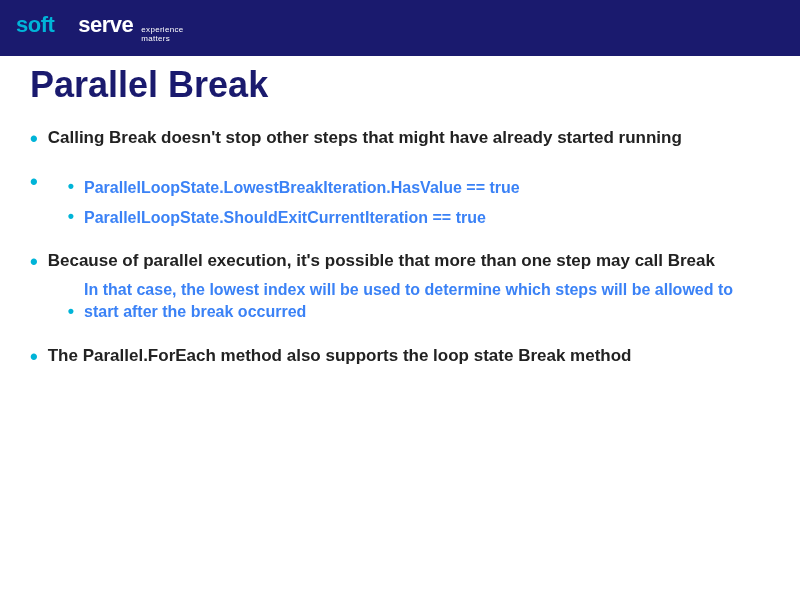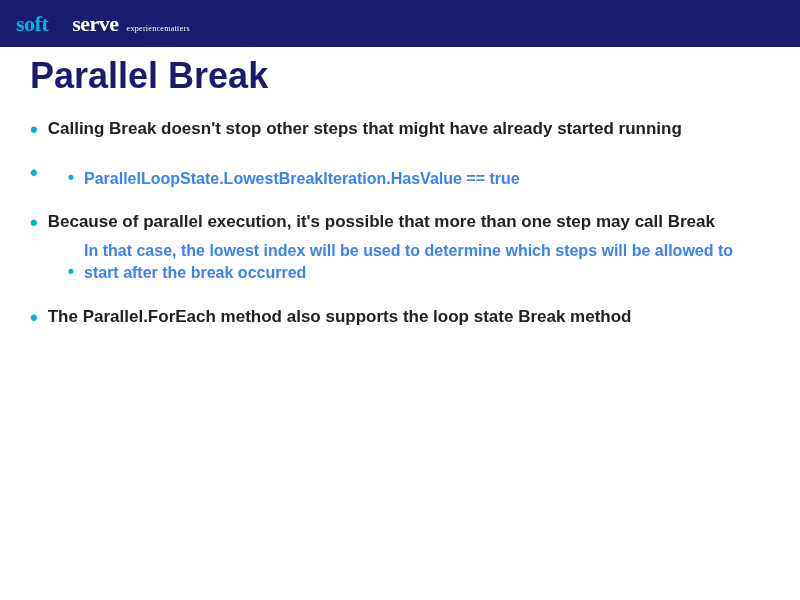--- a/index.html
+++ b/index.html
@@ -11,25 +11,24 @@
     body {
       width: 800px;
       height: 600px;
       font-family: Arial, sans-serif;
       background: #ffffff;
       overflow: hidden;
     }
 
     header {
       background-color: #1a1a6e;
-      height: 47px;
+      height: 56px;
       display: flex;
       align-items: center;
       padding: 0 16px;
-      font-family: Liberation Serif, serif;
     }
 
     .logo-container {
       display: flex;
       align-items: baseline;
       gap: 0;
     }
 
     .logo-soft {
       color: #00b4d8;
@@ -41,21 +40,21 @@
     .logo-serve {
       color: #ffffff;
       font-size: 22px;
       font-weight: bold;
       letter-spacing: -0.5px;
       padding-left: 24px;
     }
 
     .logo-tagline {
       display: flex;
-      flex-direction: row;
+      flex-direction: column;
       margin-left: 8px;
       line-height: 1.1;
     }
 
     .logo-tagline span {
       color: #ffffff;
       font-size: 8px;
       letter-spacing: 0.3px;
       text-transform: lowercase;
     }
@@ -150,20 +149,25 @@
     </li>
 
     <li>
       <div class="li-content">
         <ul class="sub-list">
           <li>
             <div class="li-content">
               <span>ParallelLoopState.LowestBreakIteration.HasValue == true</span>
             </div>
           </li>
+          <li>
+            <div class="li-content">
+              <span>ParallelLoopState.ShouldExitCurrentIteration == true</span>
+            </div>
+          </li>
         </ul>
       </div>
     </li>
 
     <li>
       <div class="li-content">
         <span>Because of parallel execution, it's possible that more than one step may call Break</span>
         <ul class="sub-list">
           <li>
             <div class="li-content">

